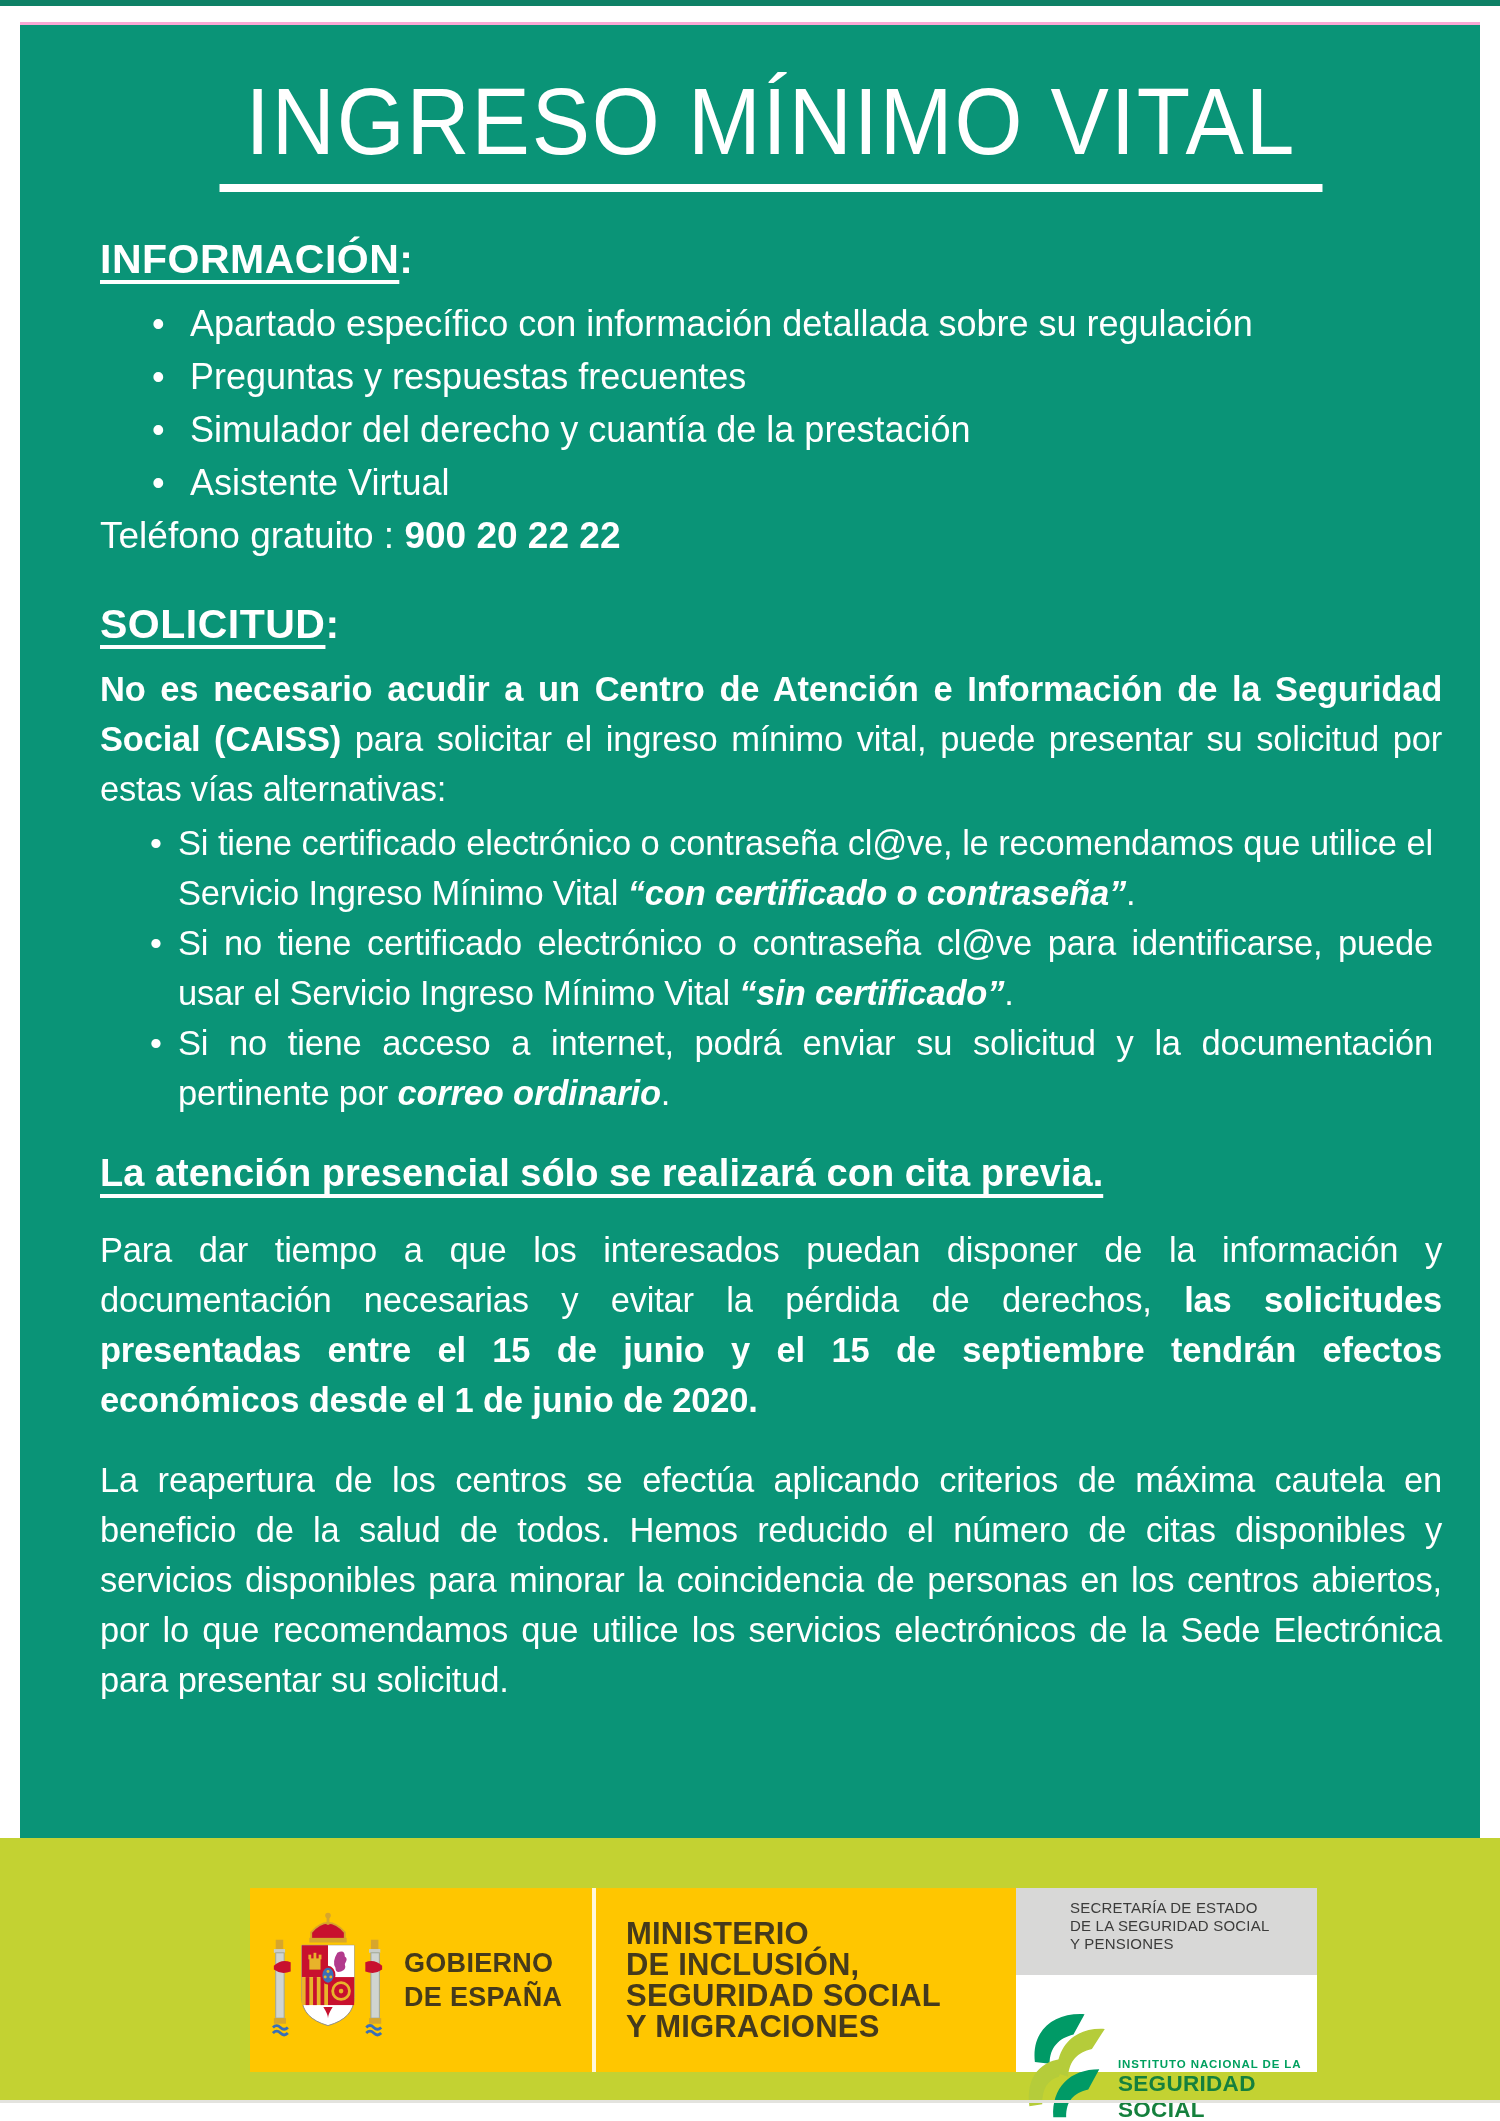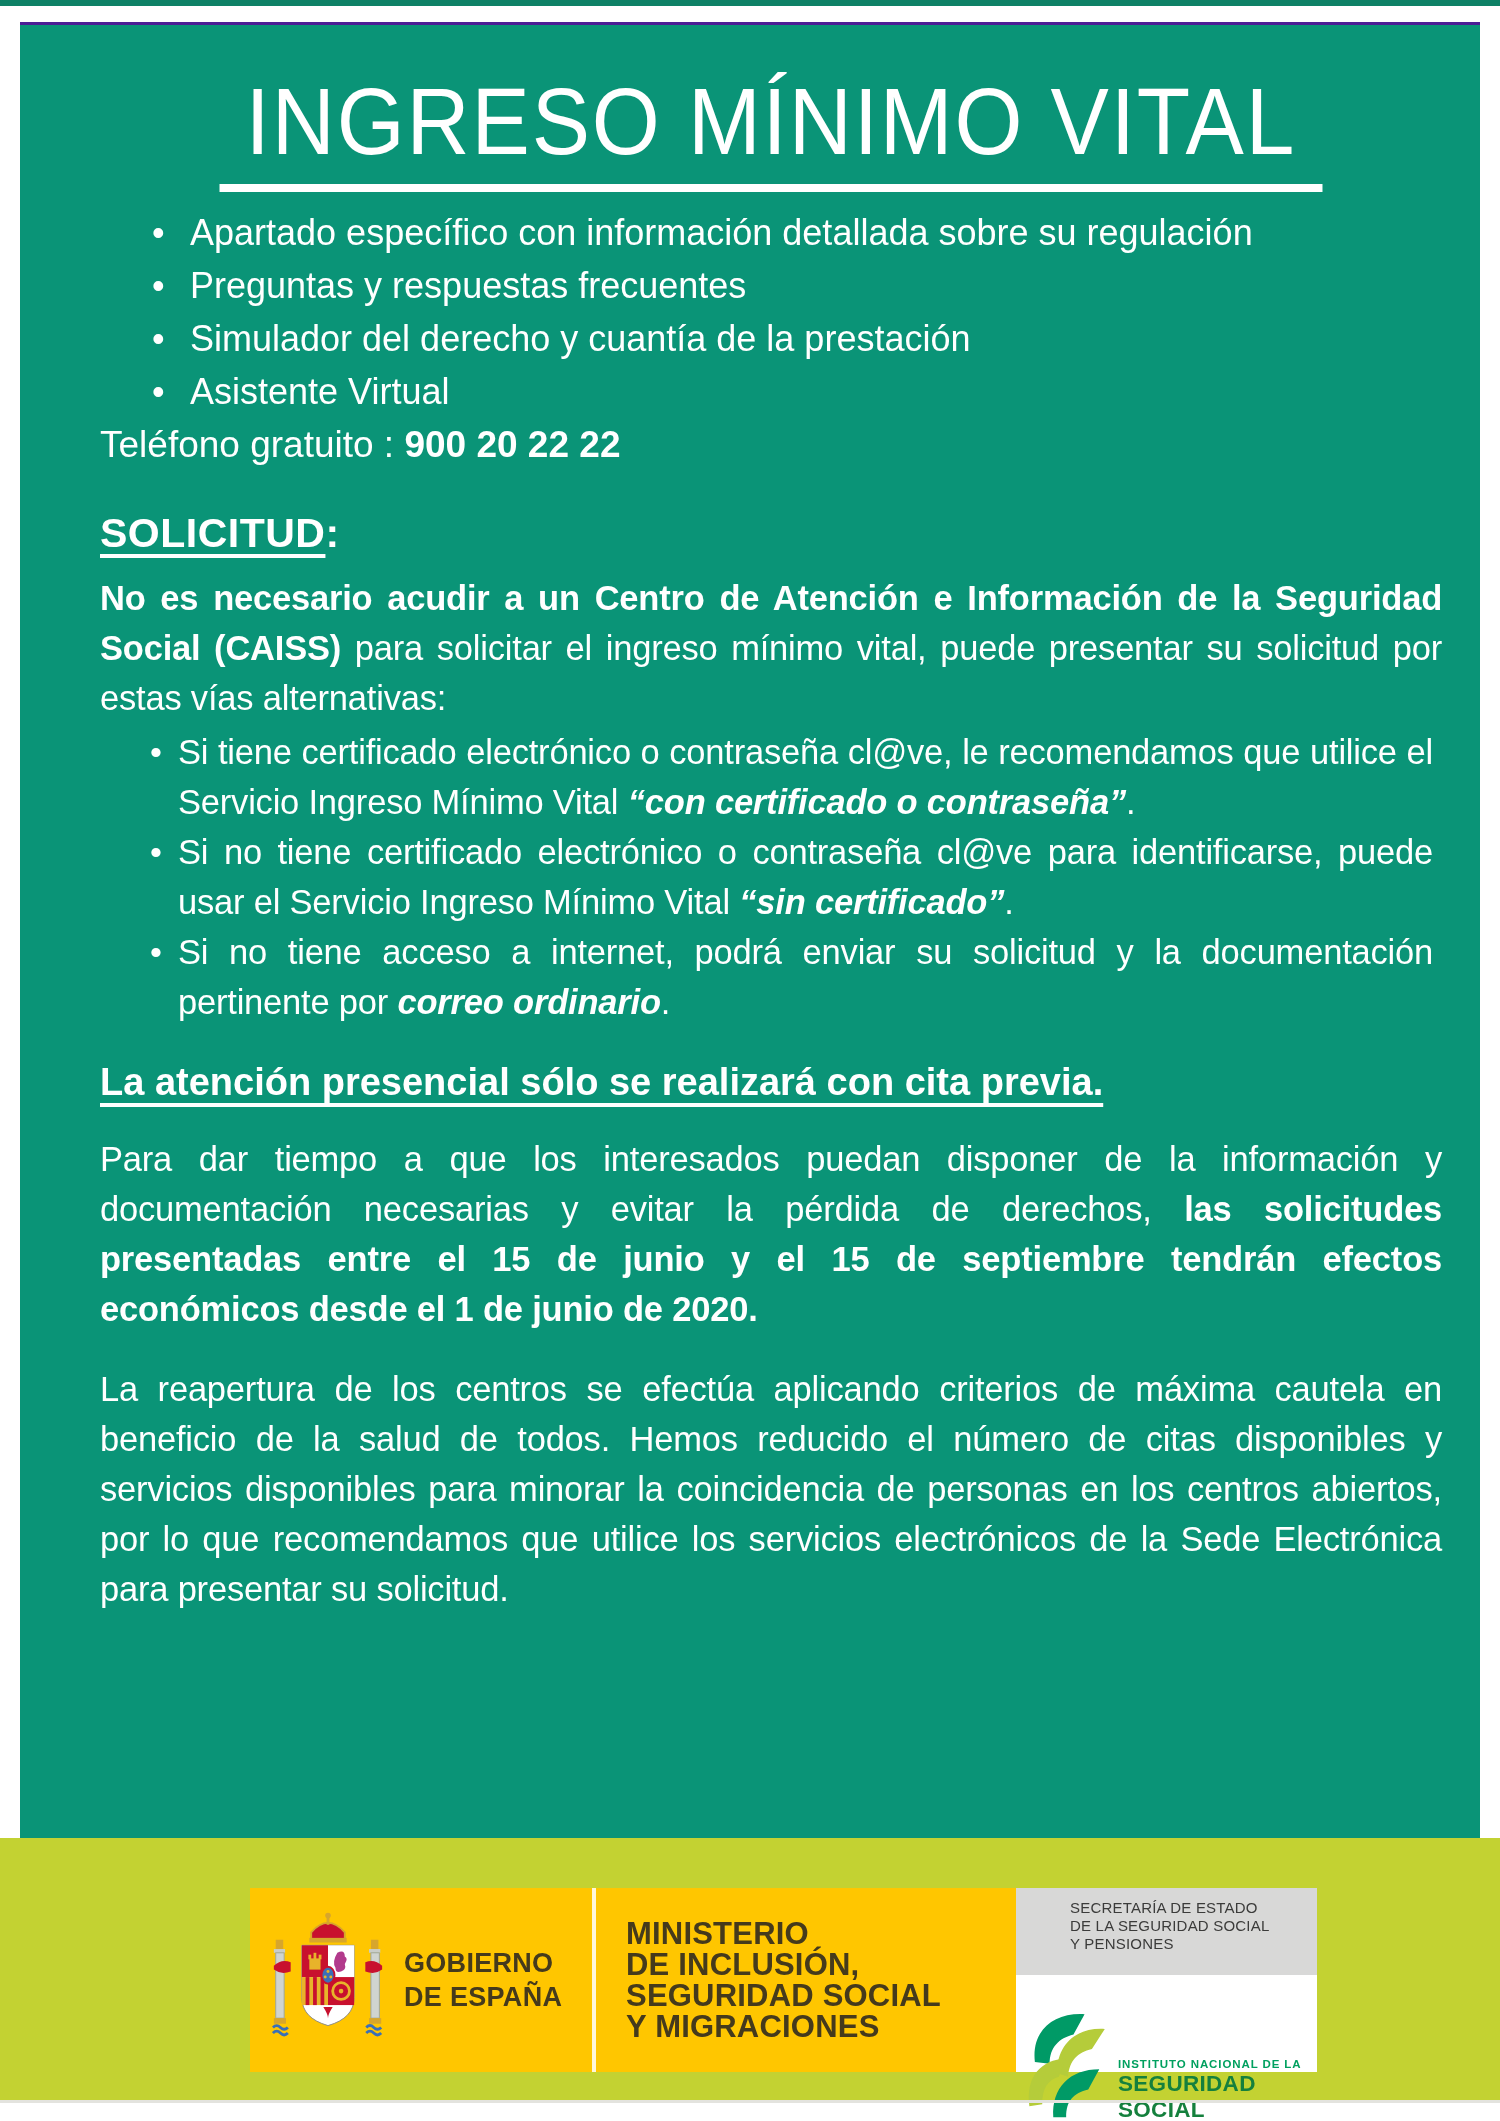--- a/index.html
+++ b/index.html
@@ -10,21 +10,21 @@
     font-family:"Liberation Sans", sans-serif;
     overflow:hidden;
   }
   .top-strip{
     position:absolute;top:0;left:0;width:100%;height:6px;
     background:#0e8166;
   }
   .panel{
     position:absolute;top:22px;left:20px;right:20px;height:1816px;
     background:#0a9477;
-    border-top:3px solid #4c1d95;
+    border-top:3px solid #f9a8d4;
     color:#ffffff;
     box-sizing:border-box;
     padding:0 38px 0 80px;
     overflow:hidden;
   }
   .title-wrap{text-align:center;padding-top:48px;}
   .main-title{
     display:inline-block;
     font-size:94px;
     font-weight:300;
@@ -132,20 +132,23 @@
 <body>
 
 <div class="page">
   <div class="top-strip"></div>
 
   <div class="panel">
     <div class="title-wrap">
       <span class="main-title">INGRESO MÍNIMO VITAL</span>
     </div>
 
+    <div class="section-heading info-heading">
+      <span class="u">INFORMACIÓN</span><span>:</span>
+    </div>
 
 
     <ul class="info-list">
       <li>Apartado específico con información detallada sobre su regulación</li>
       <li>Preguntas y respuestas frecuentes</li>
       <li>Simulador del derecho y cuantía de la prestación</li>
       <li>Asistente Virtual</li>
     </ul>
 
     <div class="phone-line">

